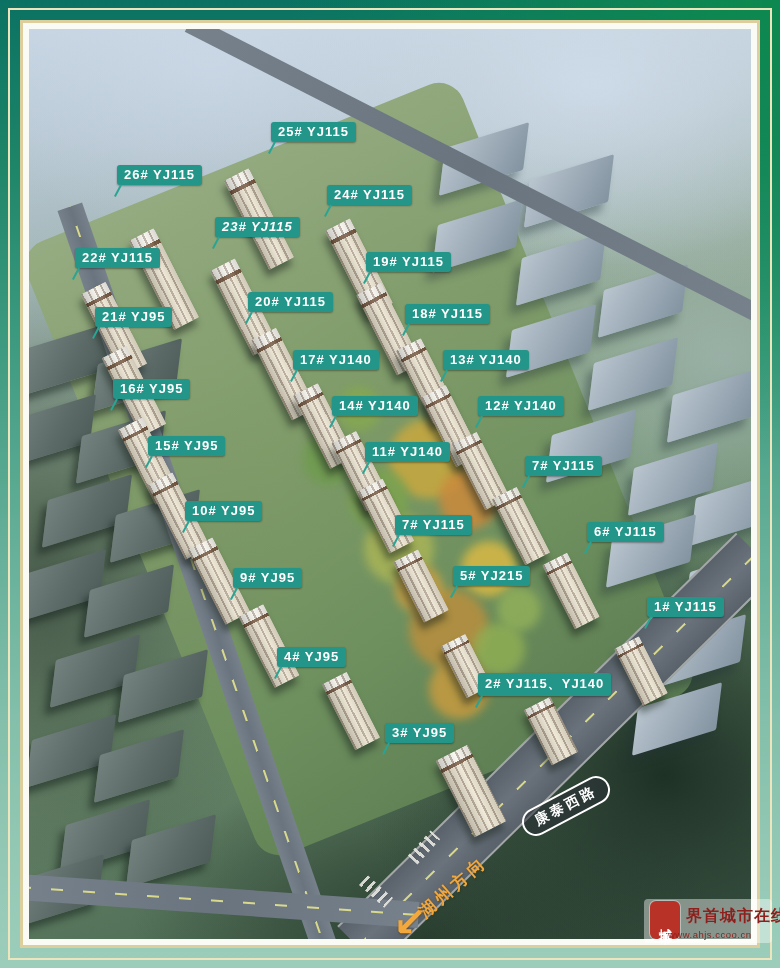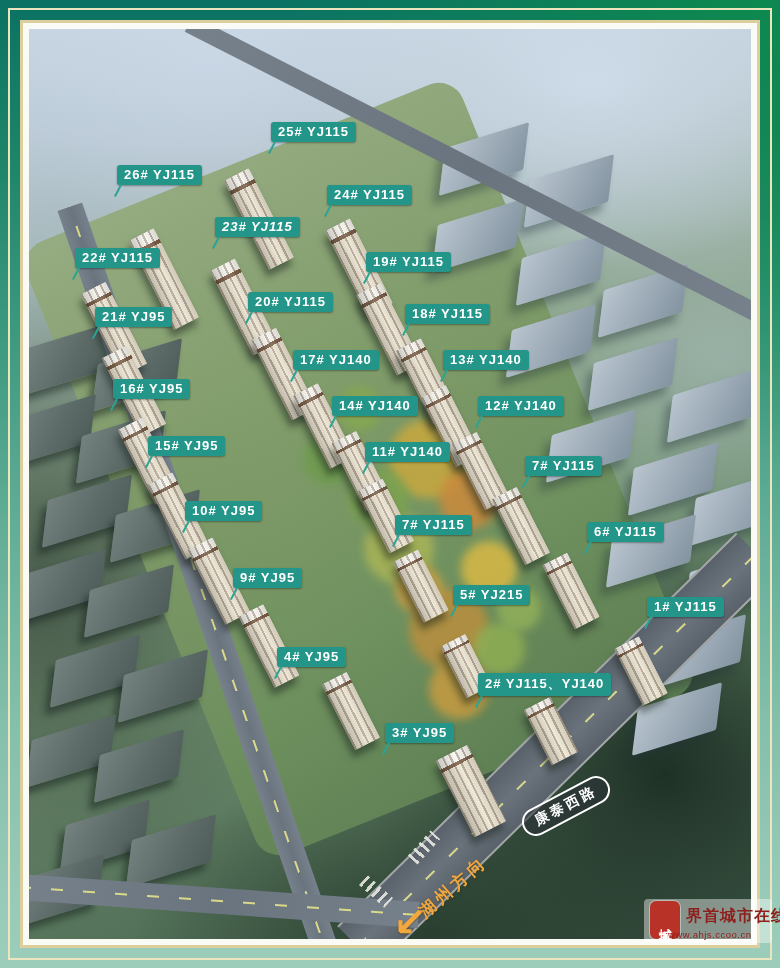--- a/index.html
+++ b/index.html
@@ -219,21 +219,21 @@
           <div class="slabel" style="left: 84px; top: 350px;">16# YJ95</div>
           <div class="slabel" style="left: 303px; top: 367px;">14# YJ140</div>
           <div class="slabel" style="left: 449px; top: 367px;">12# YJ140</div>
           <div class="slabel" style="left: 119px; top: 407px;">15# YJ95</div>
           <div class="slabel" style="left: 336px; top: 413px;">11# YJ140</div>
           <div class="slabel" style="left: 496px; top: 427px;">7# YJ115</div>
           <div class="slabel" style="left: 156px; top: 472px;">10# YJ95</div>
           <div class="slabel" style="left: 366px; top: 486px;">7# YJ115</div>
           <div class="slabel" style="left: 558px; top: 493px;">6# YJ115</div>
           <div class="slabel" style="left: 204px; top: 539px;">9# YJ95</div>
-          <div class="slabel" style="left: 424px; top: 556px;">5# YJ215</div>
+          <div class="slabel" style="left: 424px; top: 537px;">5# YJ215</div>
           <div class="slabel" style="left: 618px; top: 568px;">1# YJ115</div>
           <div class="slabel" style="left: 248px; top: 618px;">4# YJ95</div>
           <div class="slabel" style="left: 449px; top: 644px;">2# YJ115、YJ140</div>
           <div class="slabel" style="left: 356px; top: 694px;">3# YJ95</div>
         </div>
     </div>
   </div>
 
   <div class="wm-bg"></div>
   <div class="wm-seal">

